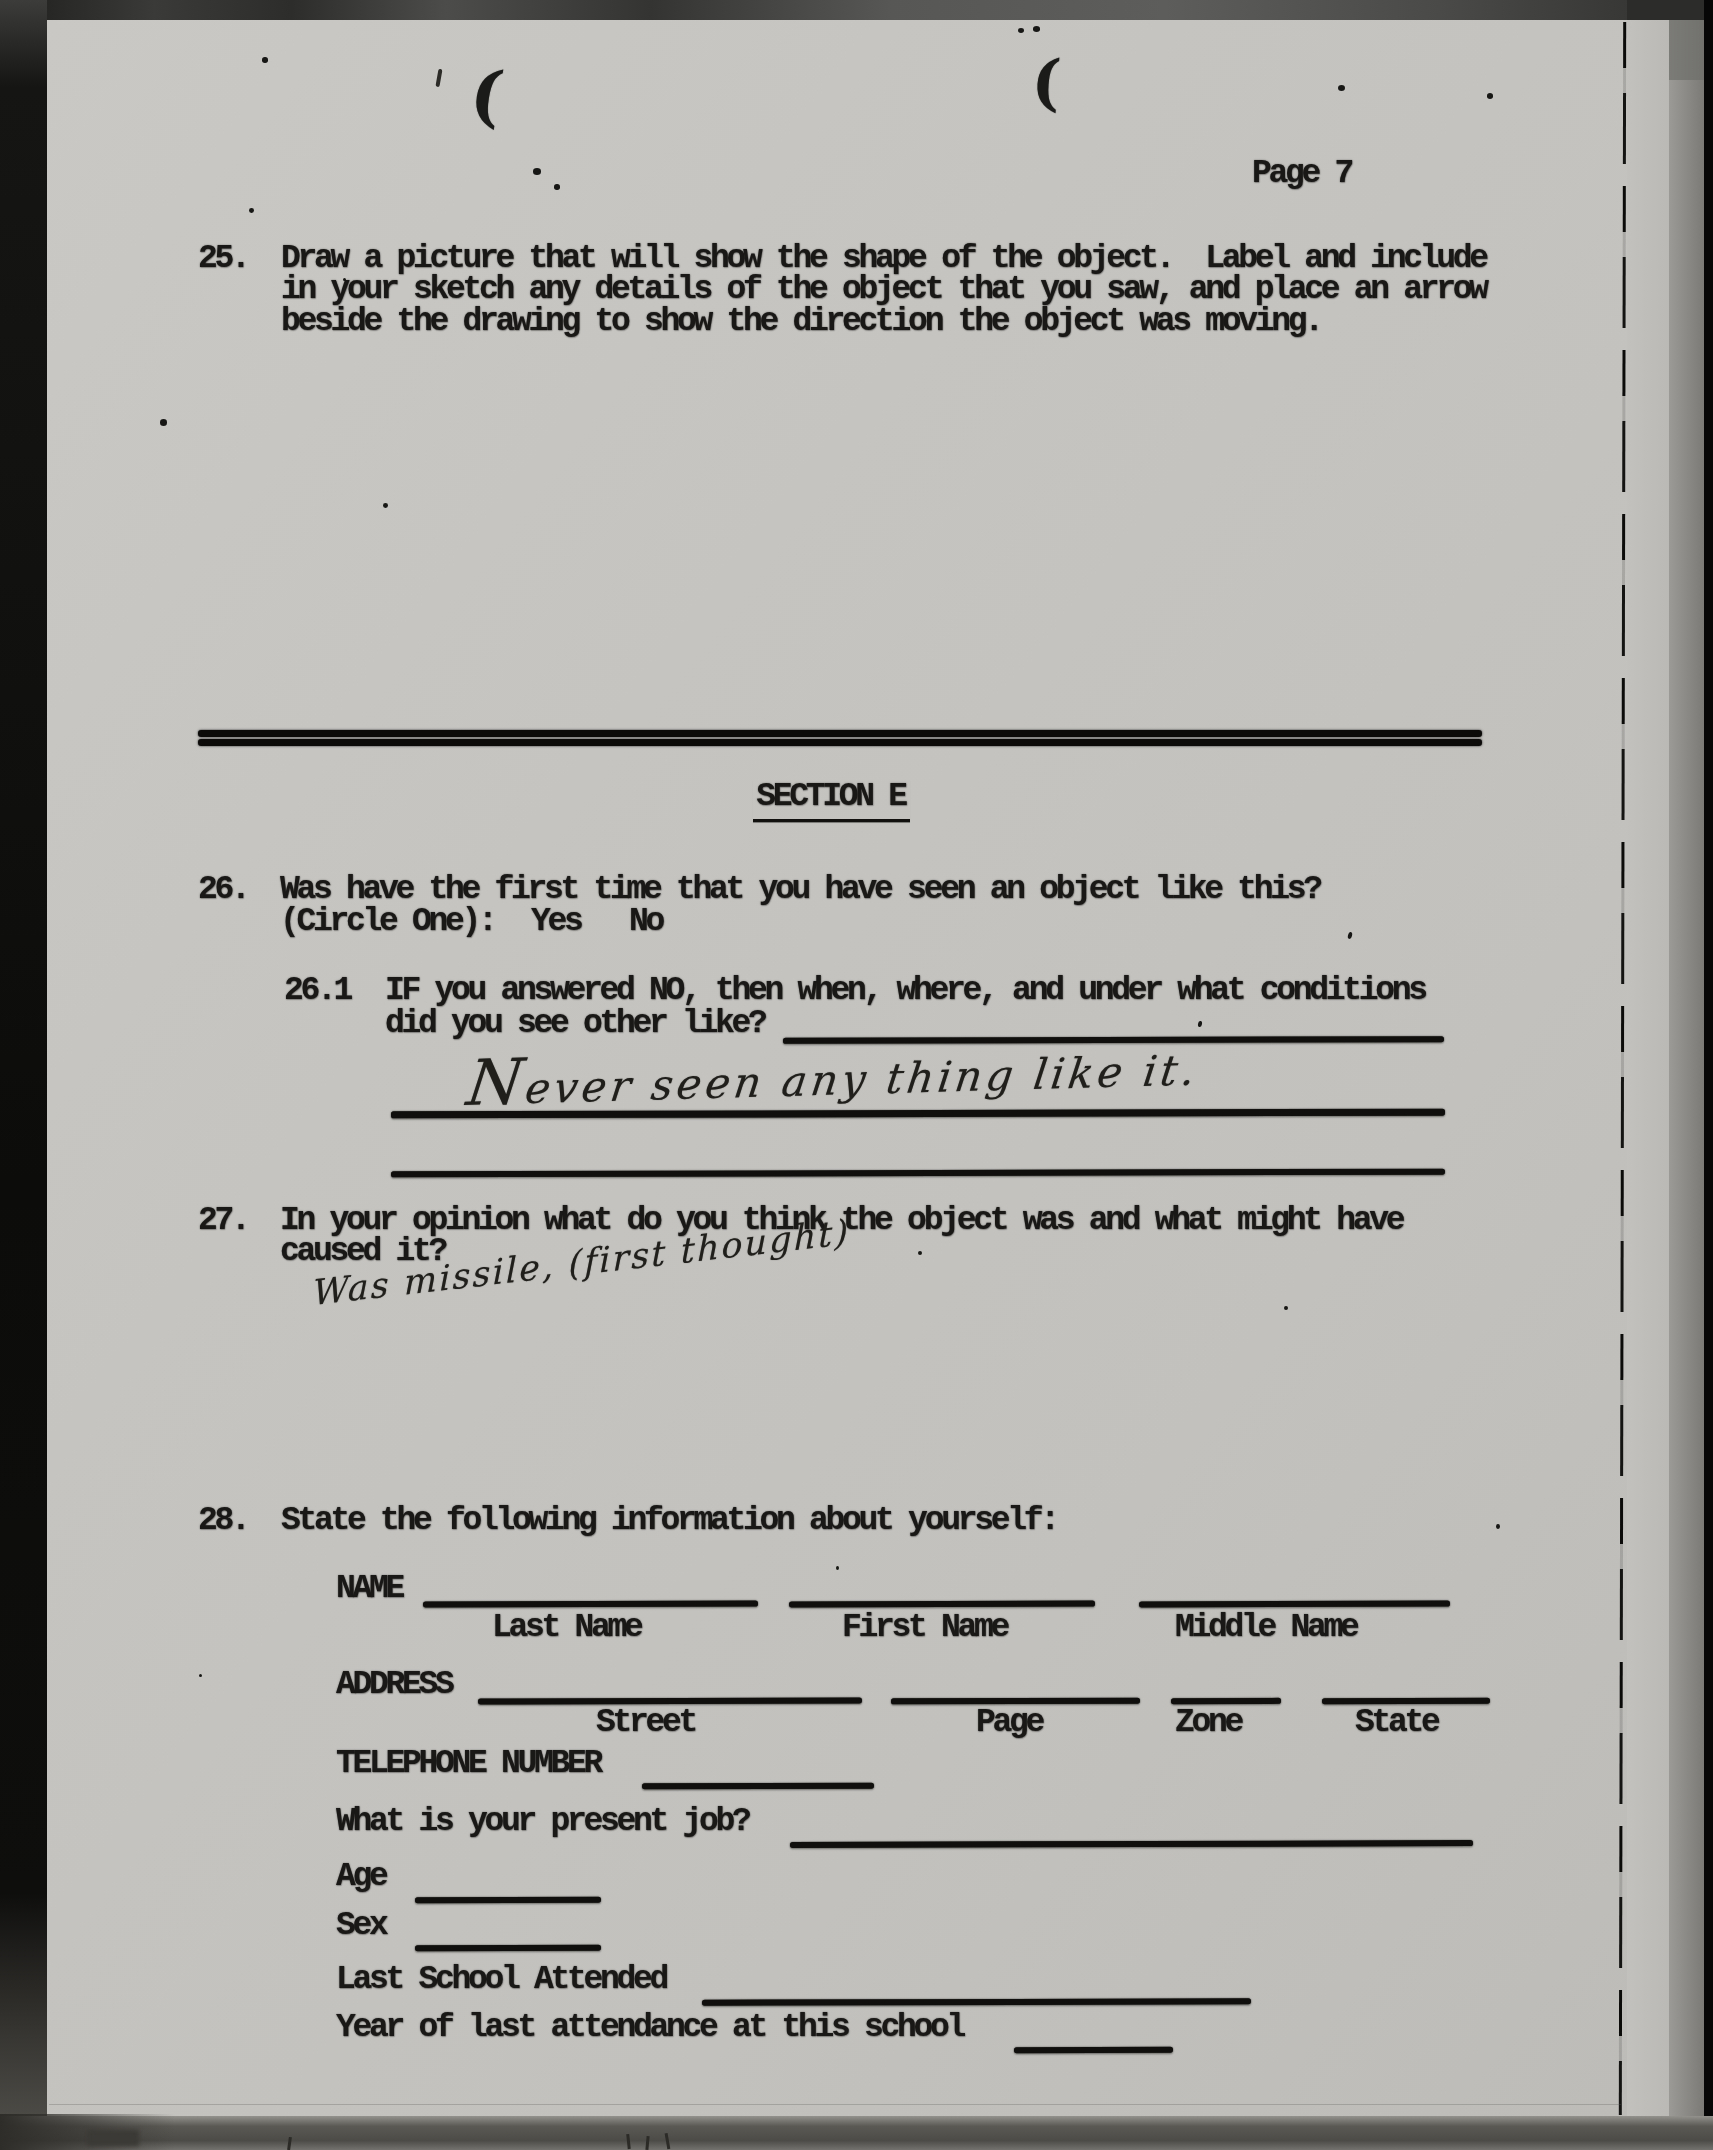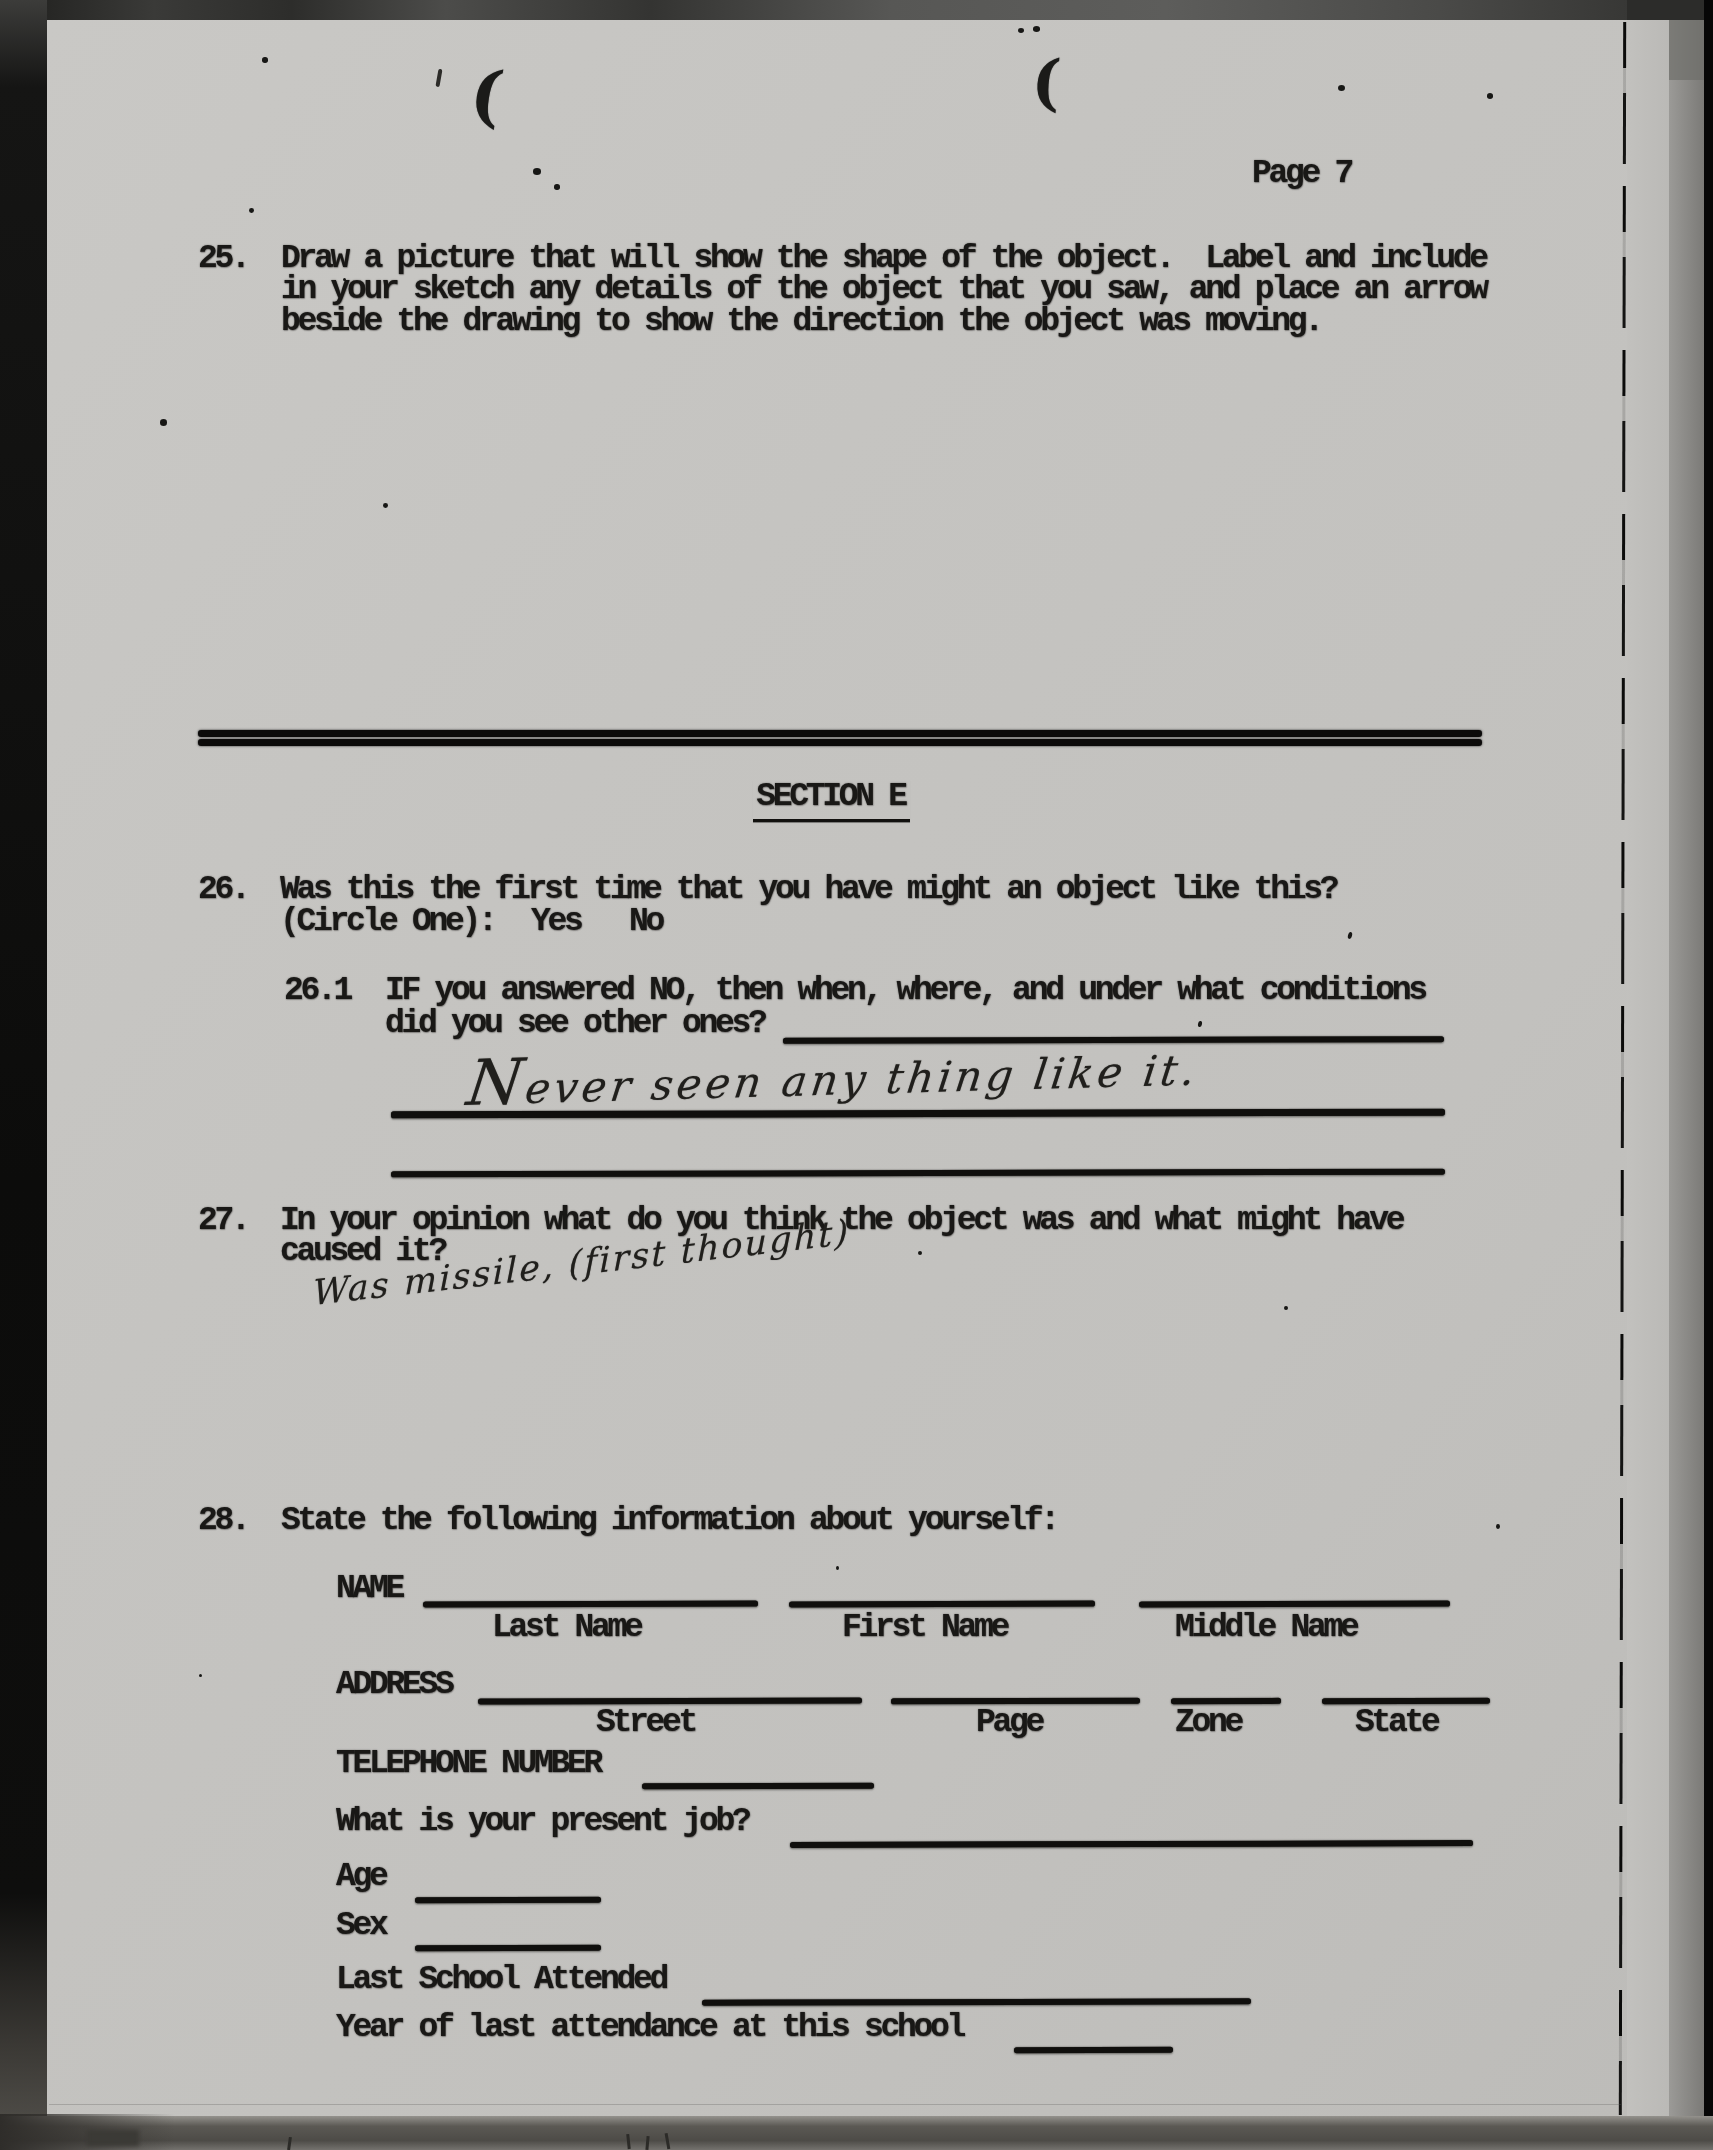--- a/index.html
+++ b/index.html
@@ -141,28 +141,28 @@
   <div class="tw" style="left:281px;top:273px">in your sketch any details of the object that you saw, and place an arrow</div>
   <div class="tw" style="left:281px;top:242px">Draw a picture that will show the shape of the object.  Label and include</div>
   <div class="tw" style="left:281px;top:305px">beside the drawing to show the direction the object was moving.</div>
 
   <div class="divider-bar" style="top:730px"></div>
   <div class="divider-bar" style="top:739px;height:6.6px"></div>
 
   <div class="tw underlined" style="left:753px;top:780px">SECTION E</div>
 
   <div class="tw" style="left:198px;top:873px">26.</div>
-  <div class="tw" style="left:280px;top:873px">Was this the first time that you have might an object like this?</div>
+  <div class="tw" style="left:280px;top:873px">Was have the first time that you have seen an object like this?</div>
   <div class="tw" style="left:280px;top:905px">(Circle One):</div>
   <div class="tw" style="left:531px;top:905px">Yes</div>
   <div class="tw" style="left:629px;top:905px">No</div>
 
   <div class="tw" style="left:284px;top:974px">26.1</div>
   <div class="tw" style="left:385px;top:974px">IF you answered NO, then when, where, and under what conditions</div>
-  <div class="tw" style="left:385px;top:1007px">did you see other ones?</div>
+  <div class="tw" style="left:385px;top:1007px">did you see other like?</div>
   <div class="rule" style="left:783px;top:1037px;width:661px"></div>
   <div class="hw hw1">Never seen any thing like it.</div>
   <div class="rule thick" style="left:391px;top:1110px;width:1054px"></div>
   <div class="rule" style="left:391px;top:1170px;width:1054px"></div>
 
   <div class="tw" style="left:198px;top:1204px">27.</div>
   <div class="tw" style="left:280px;top:1204px">In your opinion what do you think the object was and what might have</div>
   <div class="tw" style="left:280px;top:1235px">caused it?</div>
   <div class="hw hw2">Was missile, (first thought)</div>
 

